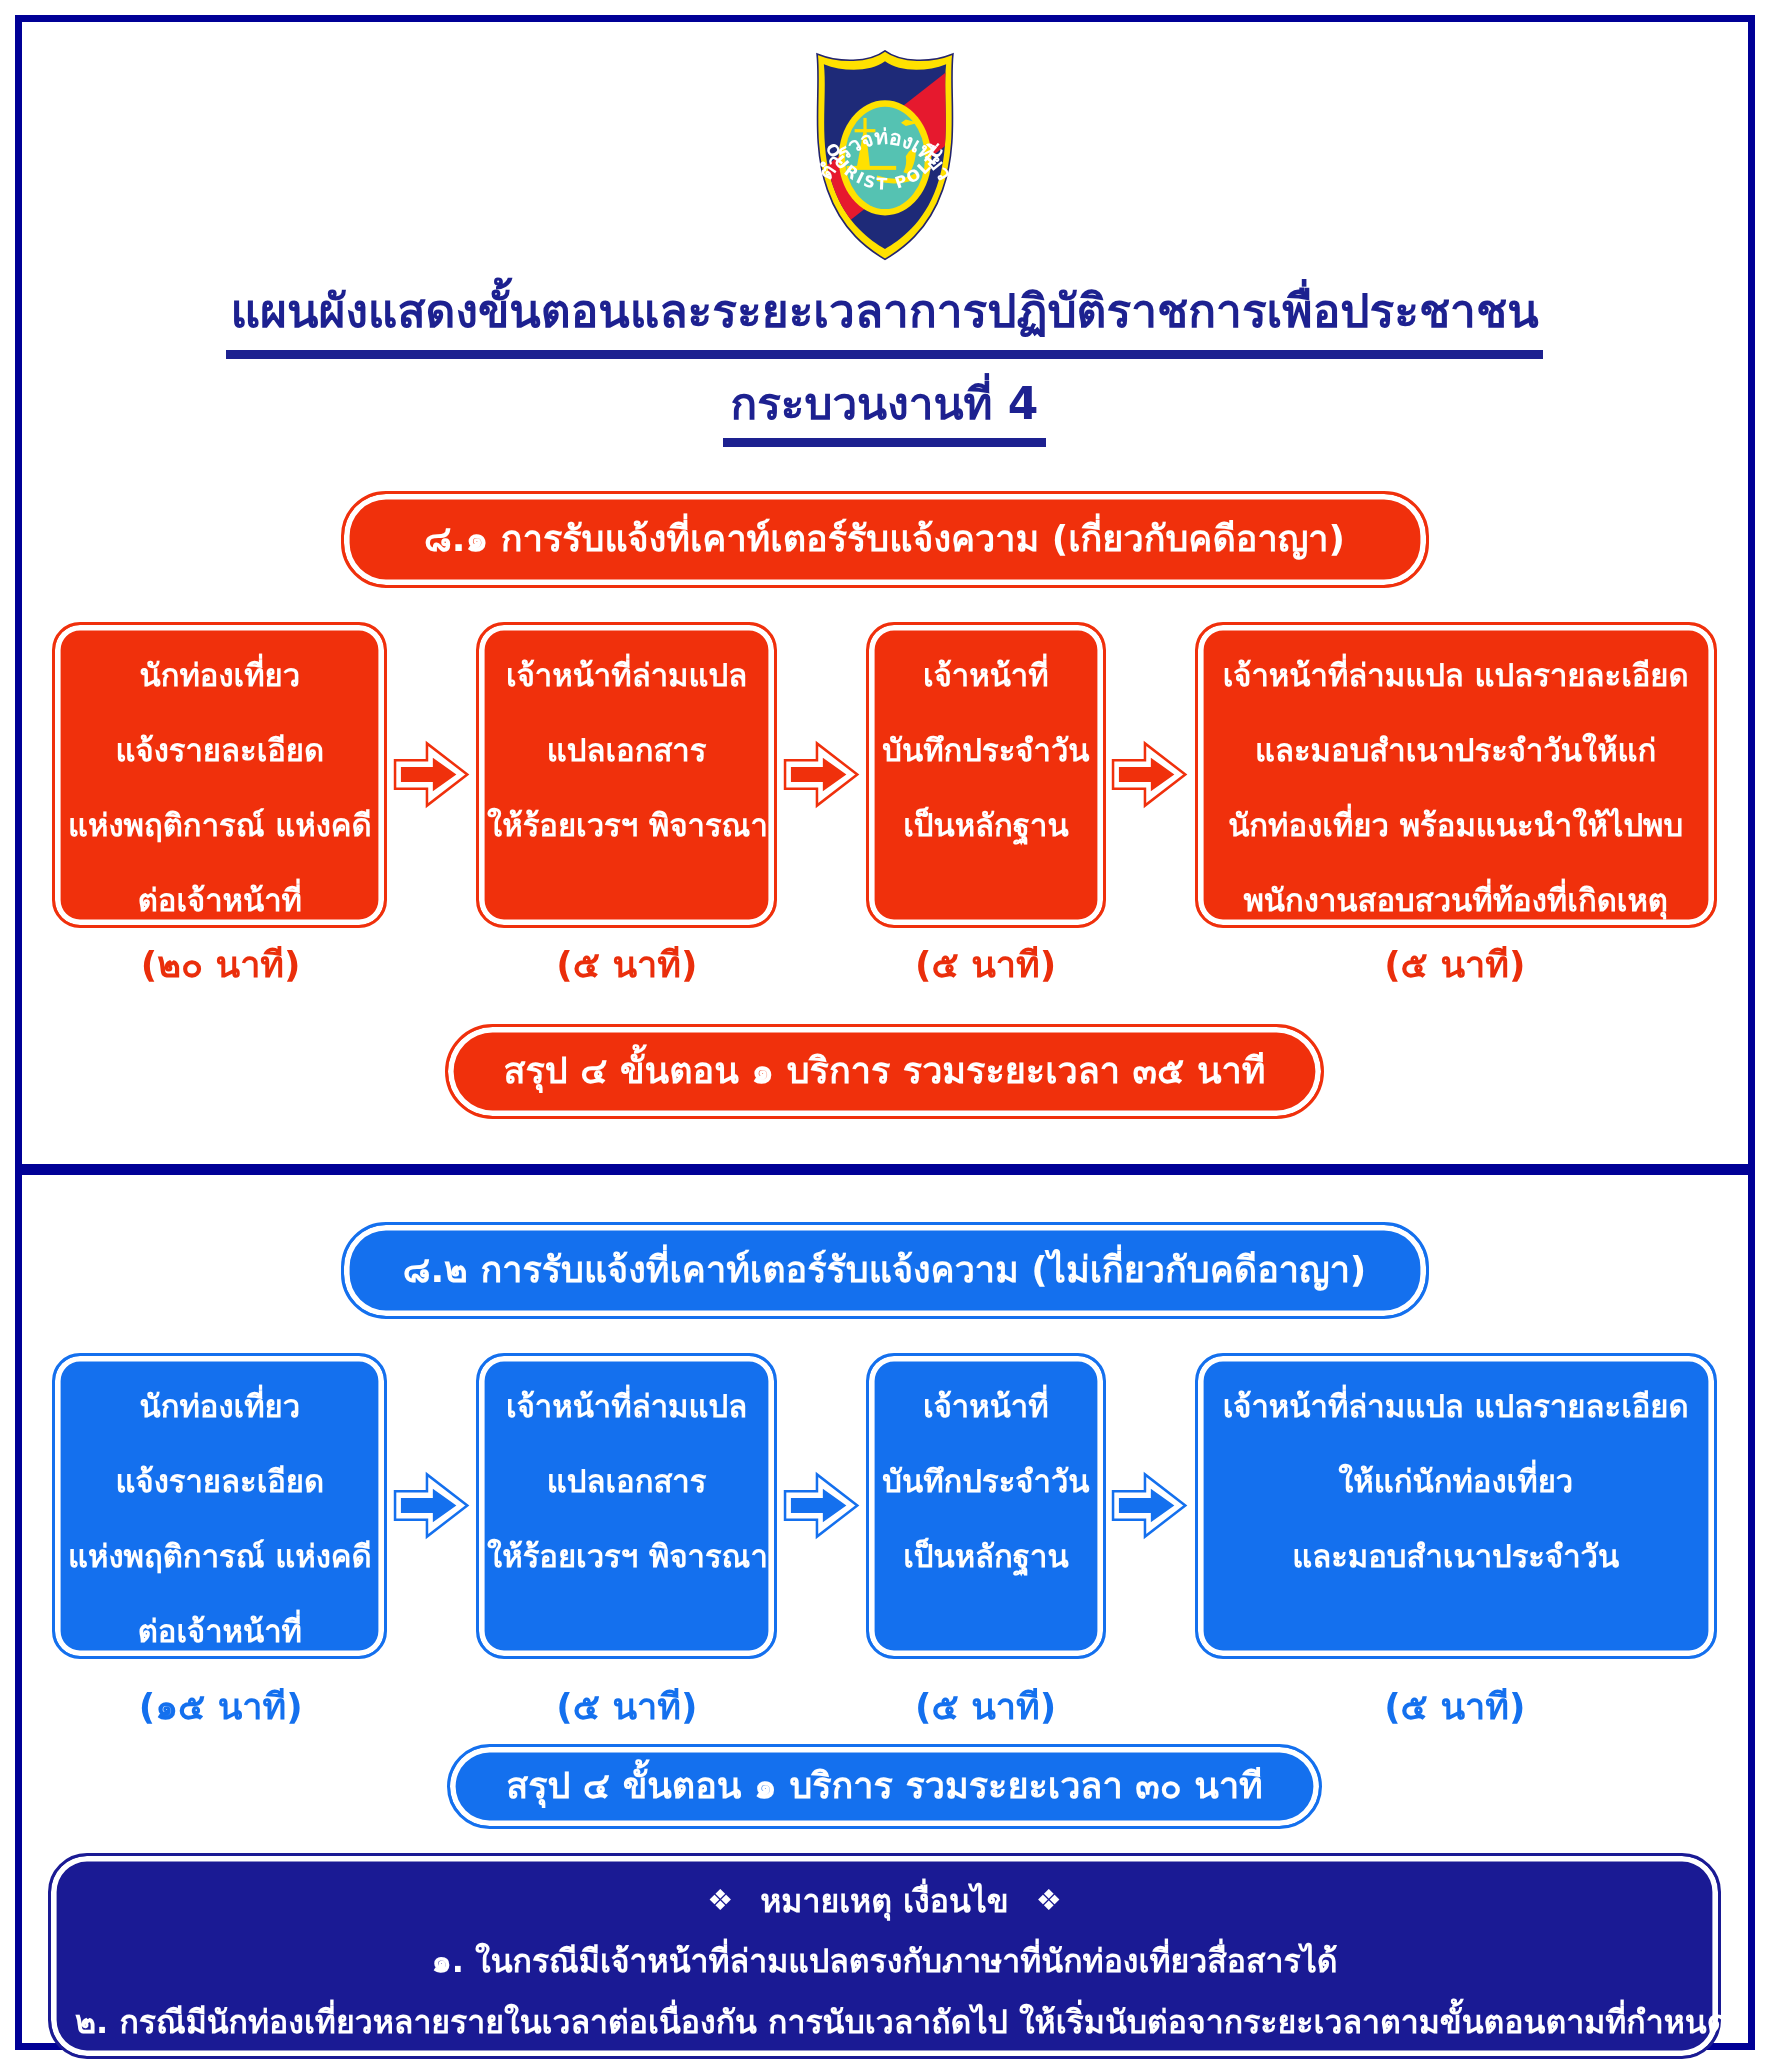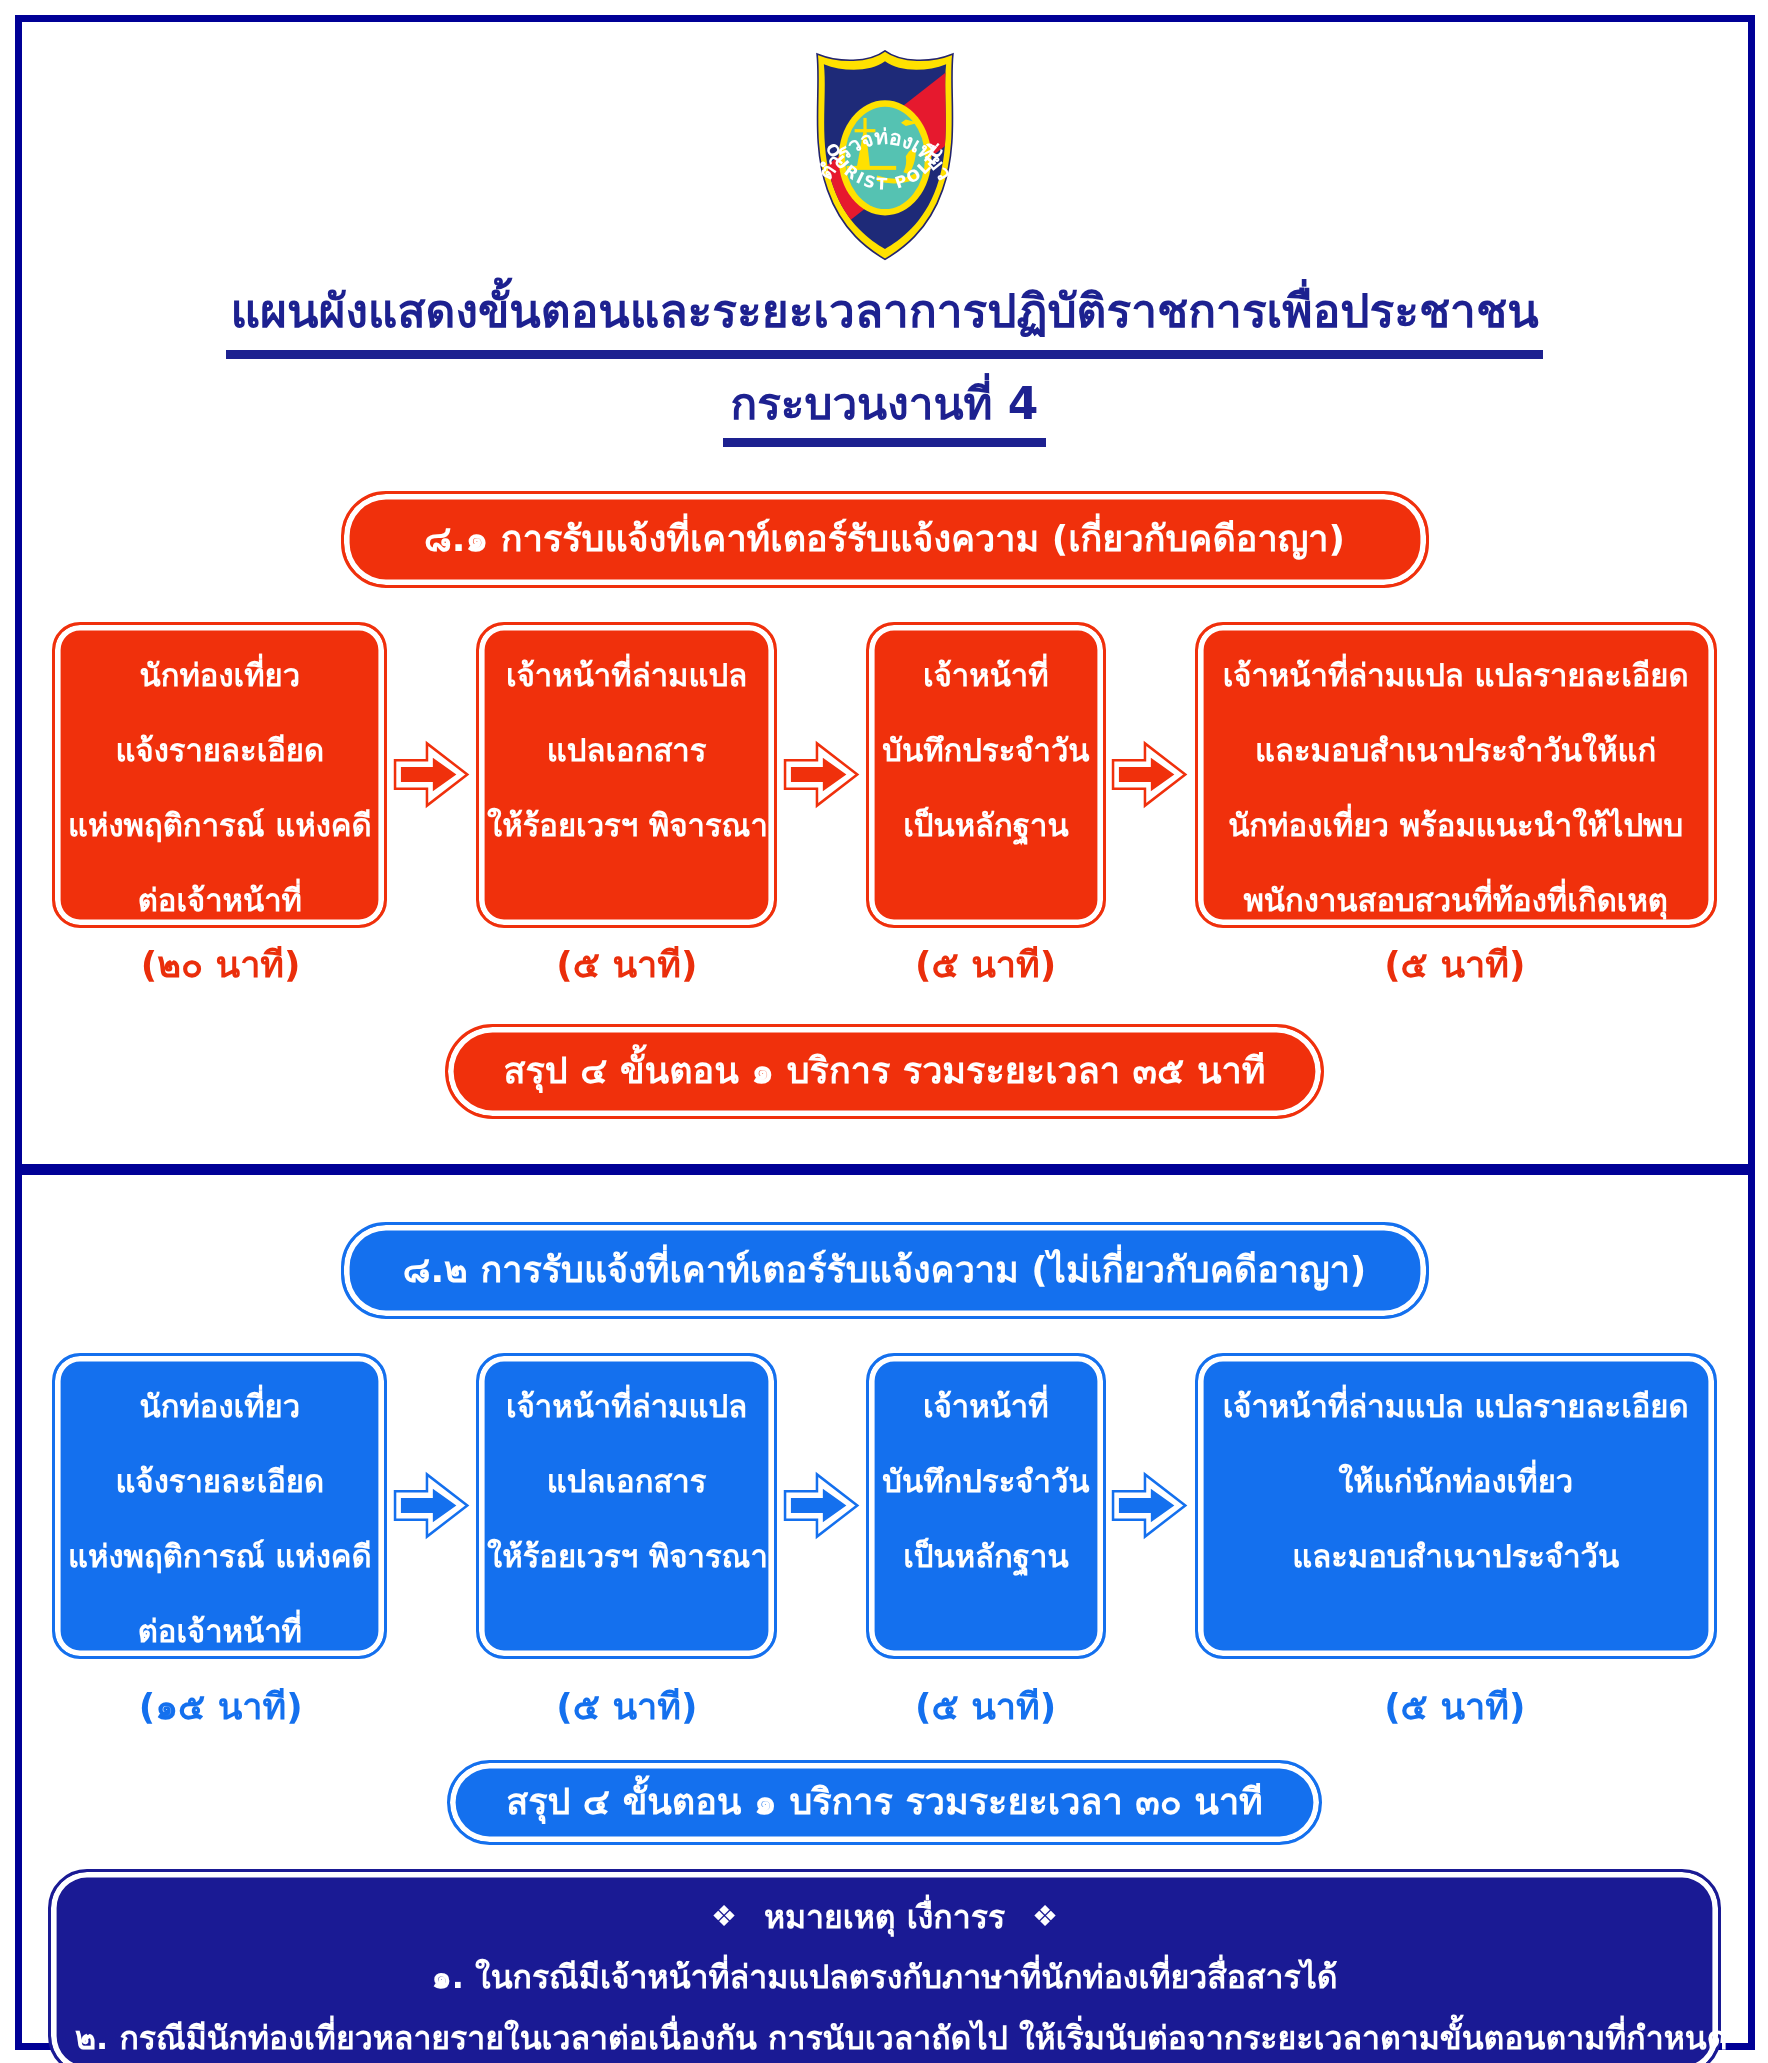--- a/index.html
+++ b/index.html
@@ -55,21 +55,21 @@
   .t-red{color:#ea2e0b;} .t-blue{color:#1470ee;margin-top:11px;}
 
   .summary{
     margin:35px auto 0;width:fit-content;min-width:725px;box-sizing:border-box;
     border-radius:50px;color:#ffffff;font-weight:bold;font-size:36px;
     text-align:center;padding:21px 56px;line-height:1.3;white-space:nowrap;
   }
 
   .divider{width:100%;height:11.3px;background:#000096;margin-top:45px;}
 
-  .sec-blue .summary{margin-top:29px;padding:16px 56px;}
+  .sec-blue .summary{margin-top:13px;padding:16px 56px;}
 
   
   .notes{
     margin:24px auto 0;width:1673px;box-sizing:border-box;height:206px;
     border-radius:39px;color:#ffffff;font-weight:bold;text-align:center;
     padding:16px 24px 0;
   }
   .notes .nhead{font-size:32px;line-height:58px;}
   .notes .nhead .dmnd{font-size:29px;padding:0 27px;position:relative;top:-1.6px;}
   .notes .nitem{font-size:32px;line-height:61px;white-space:nowrap;}
@@ -220,21 +220,21 @@
       <div class="tcell t-blue w3">(๕ นาที)</div>
       <div class="tspacer"></div>
       <div class="tcell t-blue w4">(๕ นาที)</div>
     </div>
 
     <div class="summary dblB">สรุป ๔  ขั้นตอน ๑ บริการ  รวมระยะเวลา ๓๐ นาที</div>
   </div>
 
   <div class="notes dblN">
     <div class="nhead">
-      <span class="dmnd">❖</span><span>หมายเหตุ เงื่การร</span><span class="dmnd">❖</span>
+      <span class="dmnd">❖</span><span>หมายเหตุ เงื่อนไข</span><span class="dmnd">❖</span>
     </div>
     <div class="nitem">๑. ในกรณีมีเจ้าหน้าที่ล่ามแปลตรงกับภาษาที่นักท่องเที่ยวสื่อสารได้</div>
     <div class="nitem">๒. กรณีมีนักท่องเที่ยวหลายรายในเวลาต่อเนื่องกัน การนับเวลาถัดไป ให้เริ่มนับต่อจากระยะเวลาตามขั้นตอนตามที่กำหนด</div>
   </div>
 
 </div>
 </div>
 
 
 </body></html>

